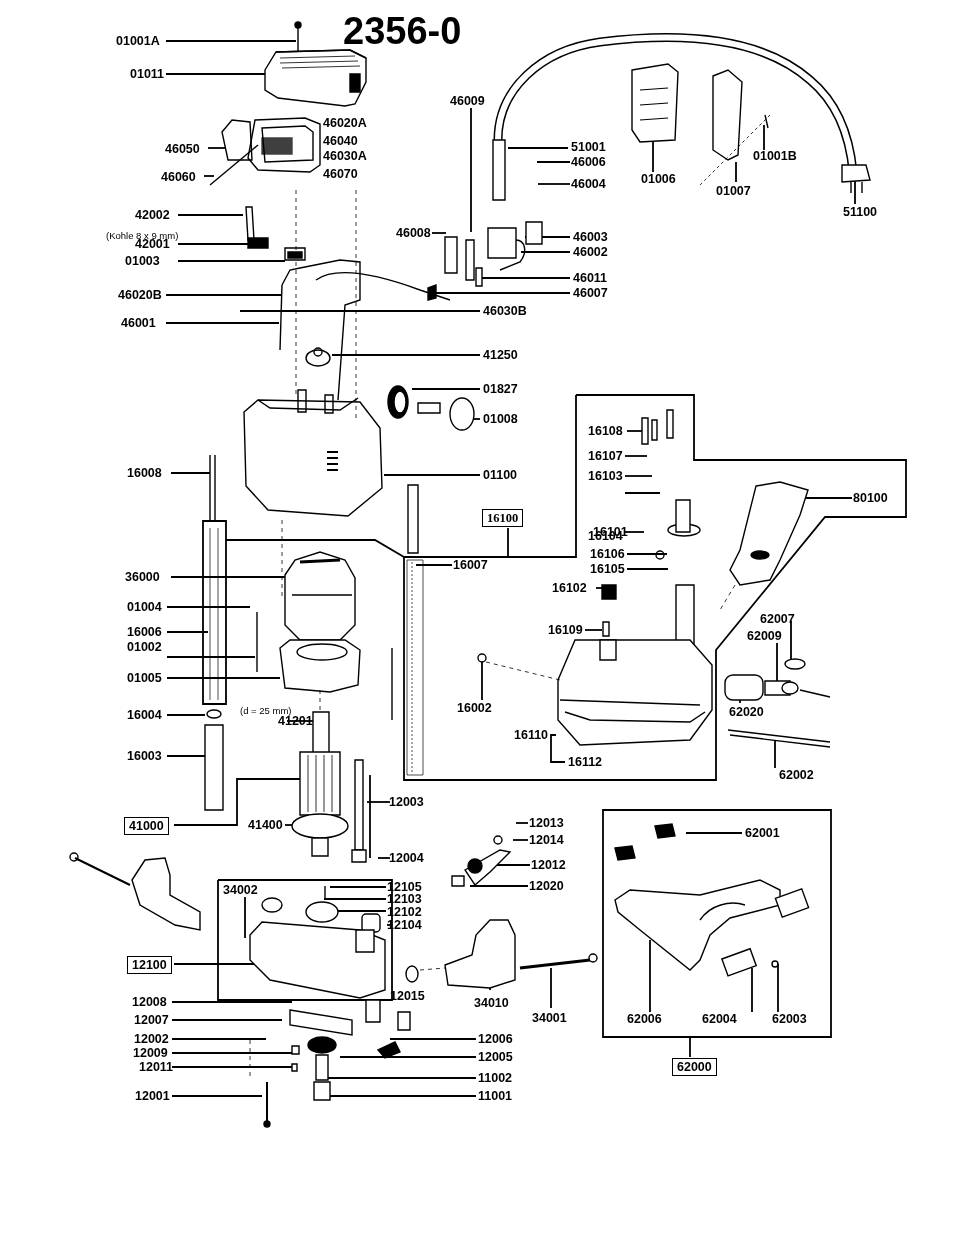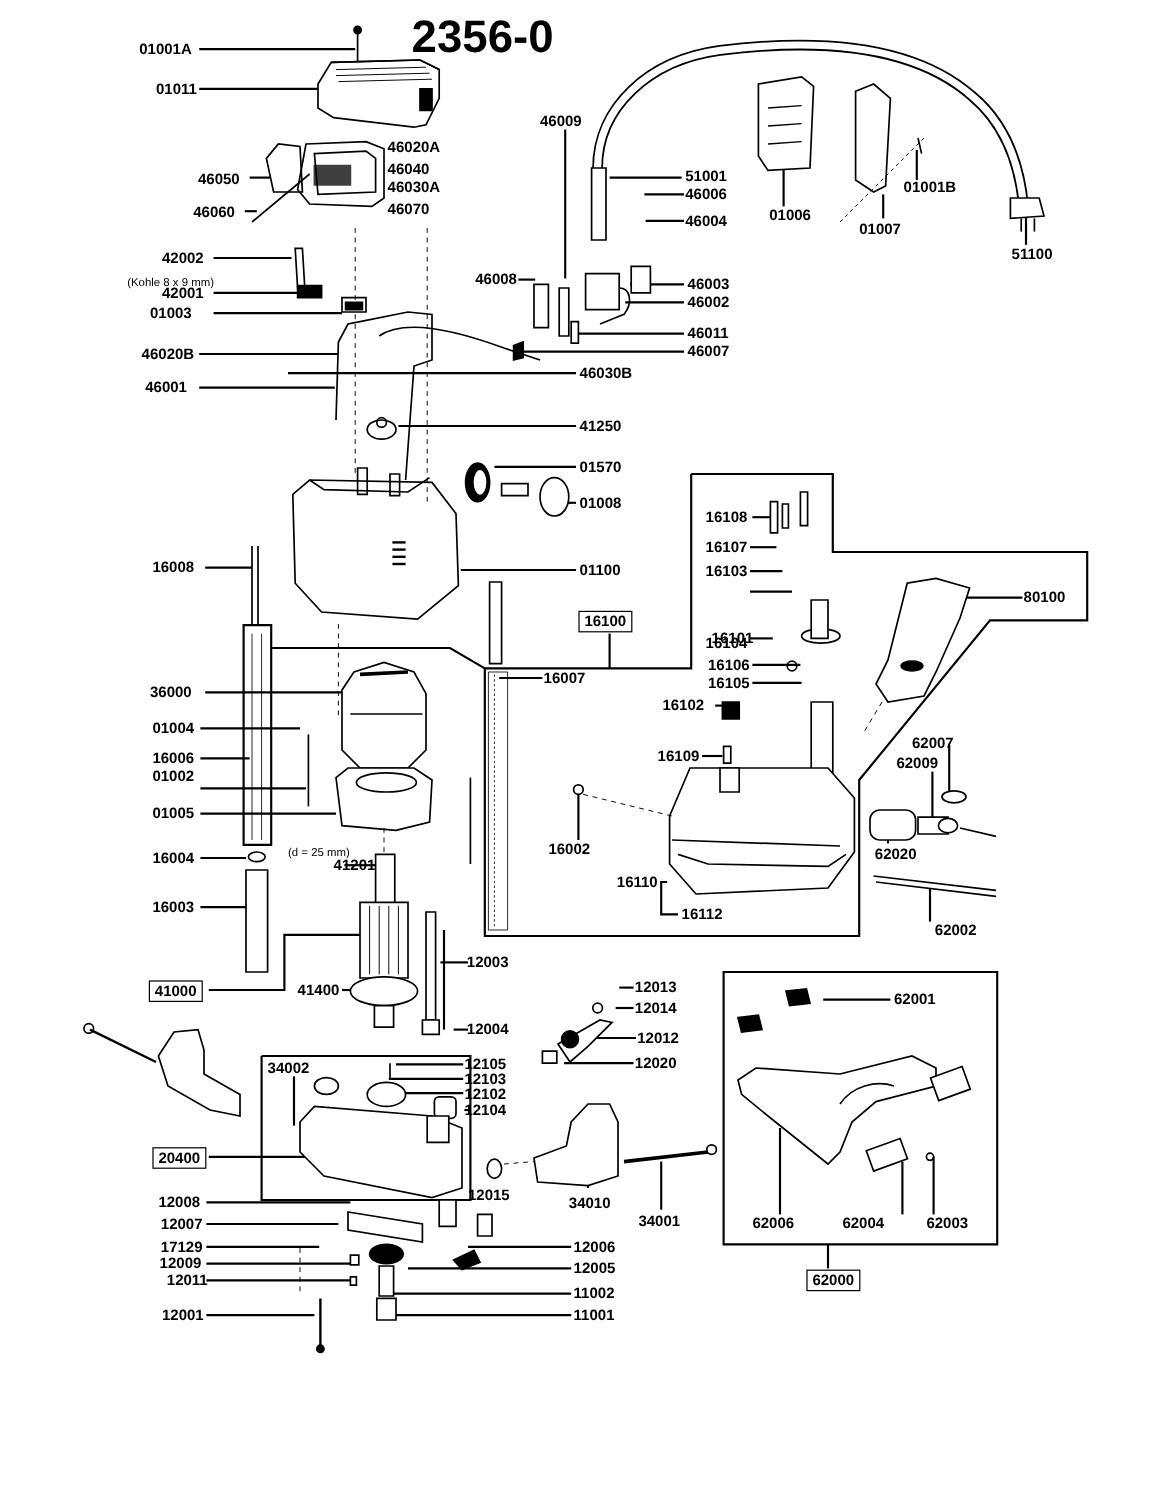--- a/index.html
+++ b/index.html
@@ -398,26 +398,26 @@
 <div class="lbl" style="left:573px;top:271px;">46011</div>
 <div class="lbl" style="left:573px;top:286px;">46007</div>
 <div class="lbl" style="left:483px;top:304px;">46030B</div>
 
 <div class="lbl" style="left:641px;top:172px;">01006</div>
 <div class="lbl" style="left:716px;top:184px;">01007</div>
 <div class="lbl" style="left:753px;top:149px;">01001B</div>
 <div class="lbl" style="left:843px;top:205px;">51100</div>
 
 <div class="lbl" style="left:483px;top:348px;">41250</div>
-<div class="lbl" style="left:483px;top:382px;">01570</div>
+<div class="lbl" style="left:483px;top:382px;">01827</div>
 <div class="lbl" style="left:483px;top:412px;">01008</div>
 <div class="lbl" style="left:483px;top:468px;">01100</div>
 
 <div class="lbl" style="left:127px;top:466px;">16008</div>
-<div class="lbl boxed" style="left:482px;top:509px;">16100</div>
+<div class="lbl boxed" style="left:482px;top:509px;font-family:Liberation Serif, serif;">16100</div>
 <div class="lbl" style="left:453px;top:558px;">16007</div>
 <div class="lbl" style="left:125px;top:570px;">36000</div>
 <div class="lbl" style="left:127px;top:600px;">01004</div>
 <div class="lbl" style="left:127px;top:625px;">16006</div>
 <div class="lbl" style="left:127px;top:640px;">01002</div>
 <div class="lbl" style="left:127px;top:671px;">01005</div>
 <div class="lbl" style="left:127px;top:708px;">16004</div>
 <div class="lbl" style="left:250px;top:714px;margin-left:28px;">41201</div>
 <div class="lbl" style="left:127px;top:749px;">16003</div>
 <div class="lbl boxed" style="left:124px;top:817px;">41000</div>
@@ -447,28 +447,28 @@
 <div class="lbl" style="left:529px;top:816px;">12013</div>
 <div class="lbl" style="left:529px;top:833px;">12014</div>
 <div class="lbl" style="left:531px;top:858px;">12012</div>
 <div class="lbl" style="left:529px;top:879px;">12020</div>
 
 <div class="lbl" style="left:223px;top:883px;">34002</div>
 <div class="lbl" style="left:387px;top:880px;">12105</div>
 <div class="lbl" style="left:387px;top:892px;">12103</div>
 <div class="lbl" style="left:387px;top:905px;">12102</div>
 <div class="lbl" style="left:387px;top:918px;">12104</div>
-<div class="lbl boxed" style="left:127px;top:956px;">20400</div>
+<div class="lbl boxed" style="left:127px;top:956px;">12100</div>
 <div class="lbl" style="left:390px;top:989px;">12015</div>
 <div class="lbl" style="left:474px;top:996px;">34010</div>
 <div class="lbl" style="left:532px;top:1011px;">34001</div>
 
 <div class="lbl" style="left:132px;top:995px;">12008</div>
 <div class="lbl" style="left:134px;top:1013px;">12007</div>
-<div class="lbl" style="left:134px;top:1032px;">17129</div>
+<div class="lbl" style="left:134px;top:1032px;">12002</div>
 <div class="lbl" style="left:133px;top:1046px;">12009</div>
 <div class="lbl" style="left:139px;top:1060px;">12011</div>
 <div class="lbl" style="left:478px;top:1032px;">12006</div>
 <div class="lbl" style="left:478px;top:1050px;">12005</div>
 <div class="lbl" style="left:478px;top:1071px;">11002</div>
 <div class="lbl" style="left:478px;top:1089px;">11001</div>
 <div class="lbl" style="left:135px;top:1089px;">12001</div>
 
 <div class="lbl" style="left:745px;top:826px;">62001</div>
 <div class="lbl" style="left:627px;top:1012px;">62006</div>

